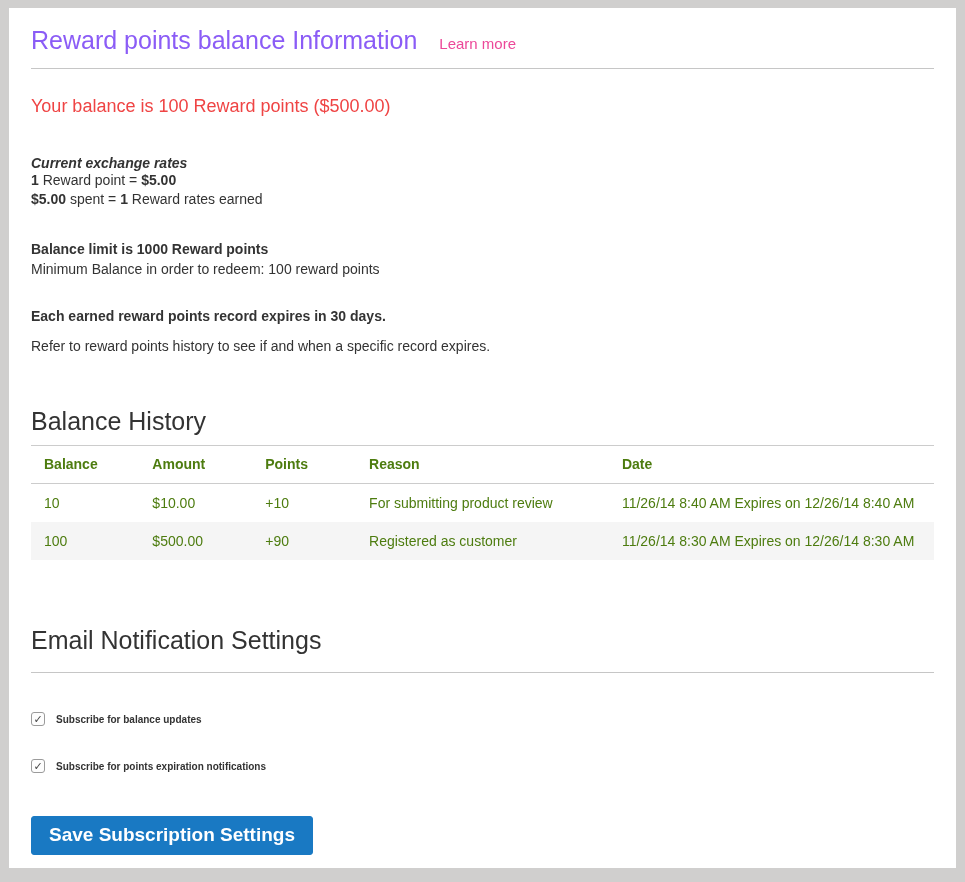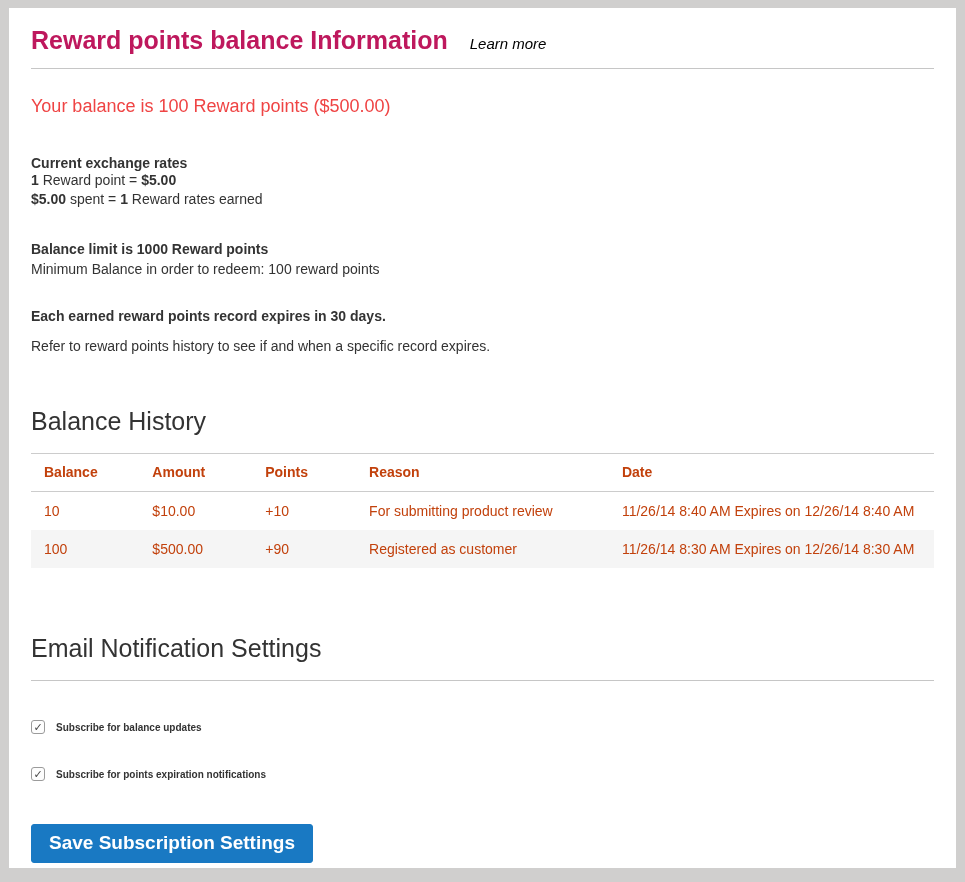--- a/index.html
+++ b/index.html
@@ -18,56 +18,55 @@
   }
   .page-header {
     display: flex;
     align-items: baseline;
     gap: 22px;
     padding-bottom: 13px;
     border-bottom: 1px solid #c6c6c6;
   }
   h1.page-title {
     font-size: 25px;
-    font-weight: 700;
-    color: #be185d;
+    font-weight: 400;
+    color: #8b5cf6;
     letter-spacing: 0;
   }
   a.learn-more {
     font-size: 15px;
-    color: #000000;
+    color: #ec4899;
     text-decoration: none;
     cursor: pointer;
-    font-style: italic;
   }
   .balance-summary {
     margin-top: 27px;
     font-size: 18px;
     color: #ef4444;
   }
   .text { font-size: 14px; color: #333333; }
   .bold { font-weight: 700; }
-  .exchange-heading { margin-top: 38px; }
+  .exchange-heading { margin-top: 38px; font-style: italic; }
   .rate-lines { line-height: 19px; }
   .balance-limit { margin-top: 32px; }
   .min-balance { margin-top: 4px; }
   .expires-heading { margin-top: 31px; }
   .expires-note { margin-top: 14px; }
   h2.section-heading {
     font-size: 25px;
     font-weight: 300;
     color: #333333;
   }
   .history-heading { margin-top: 53px; }
   table.history {
     width: 100%;
-    margin-top: 17px;
+    margin-top: 9px;
     border-collapse: collapse;
     font-size: 14px;
-    color: #c2410c;
+    color: #4d7c0f;
   }
   table.history th {
     text-align: left;
     font-weight: 700;
     padding: 10px 13px 11px 13px;
     border-top: 1px solid #cccccc;
     border-bottom: 1px solid #cccccc;
   }
   table.history td {
     padding: 11px 13px;

